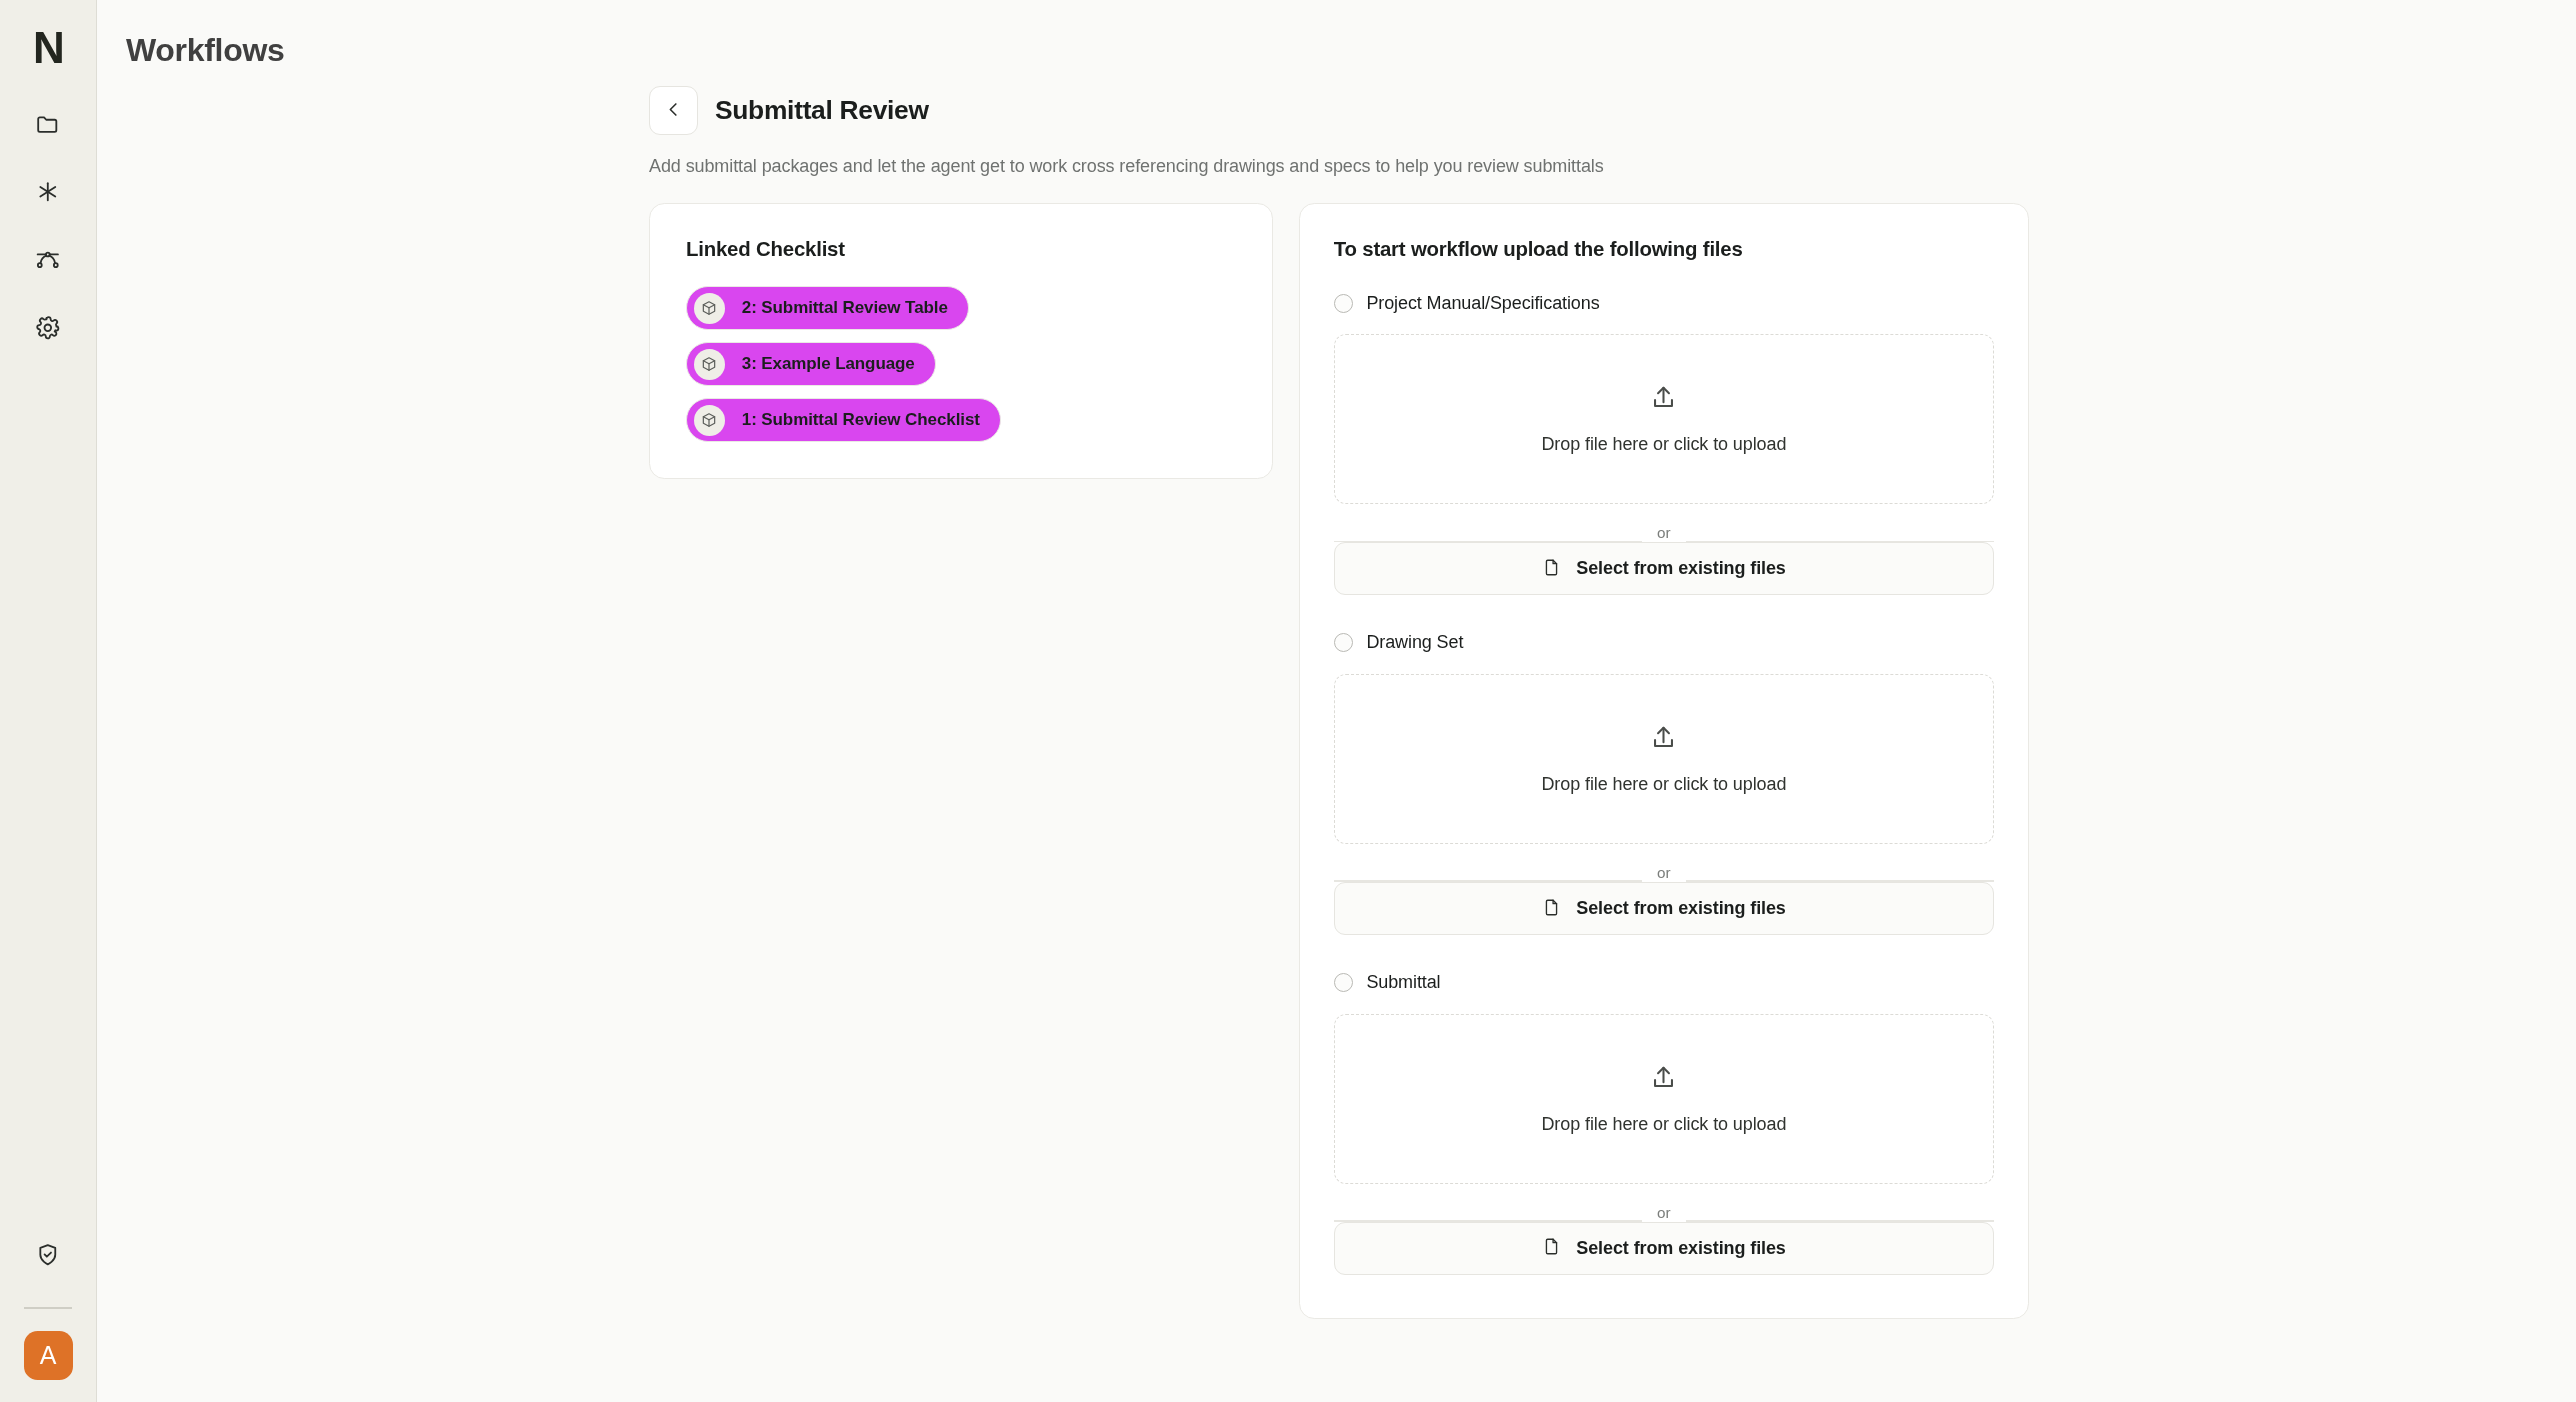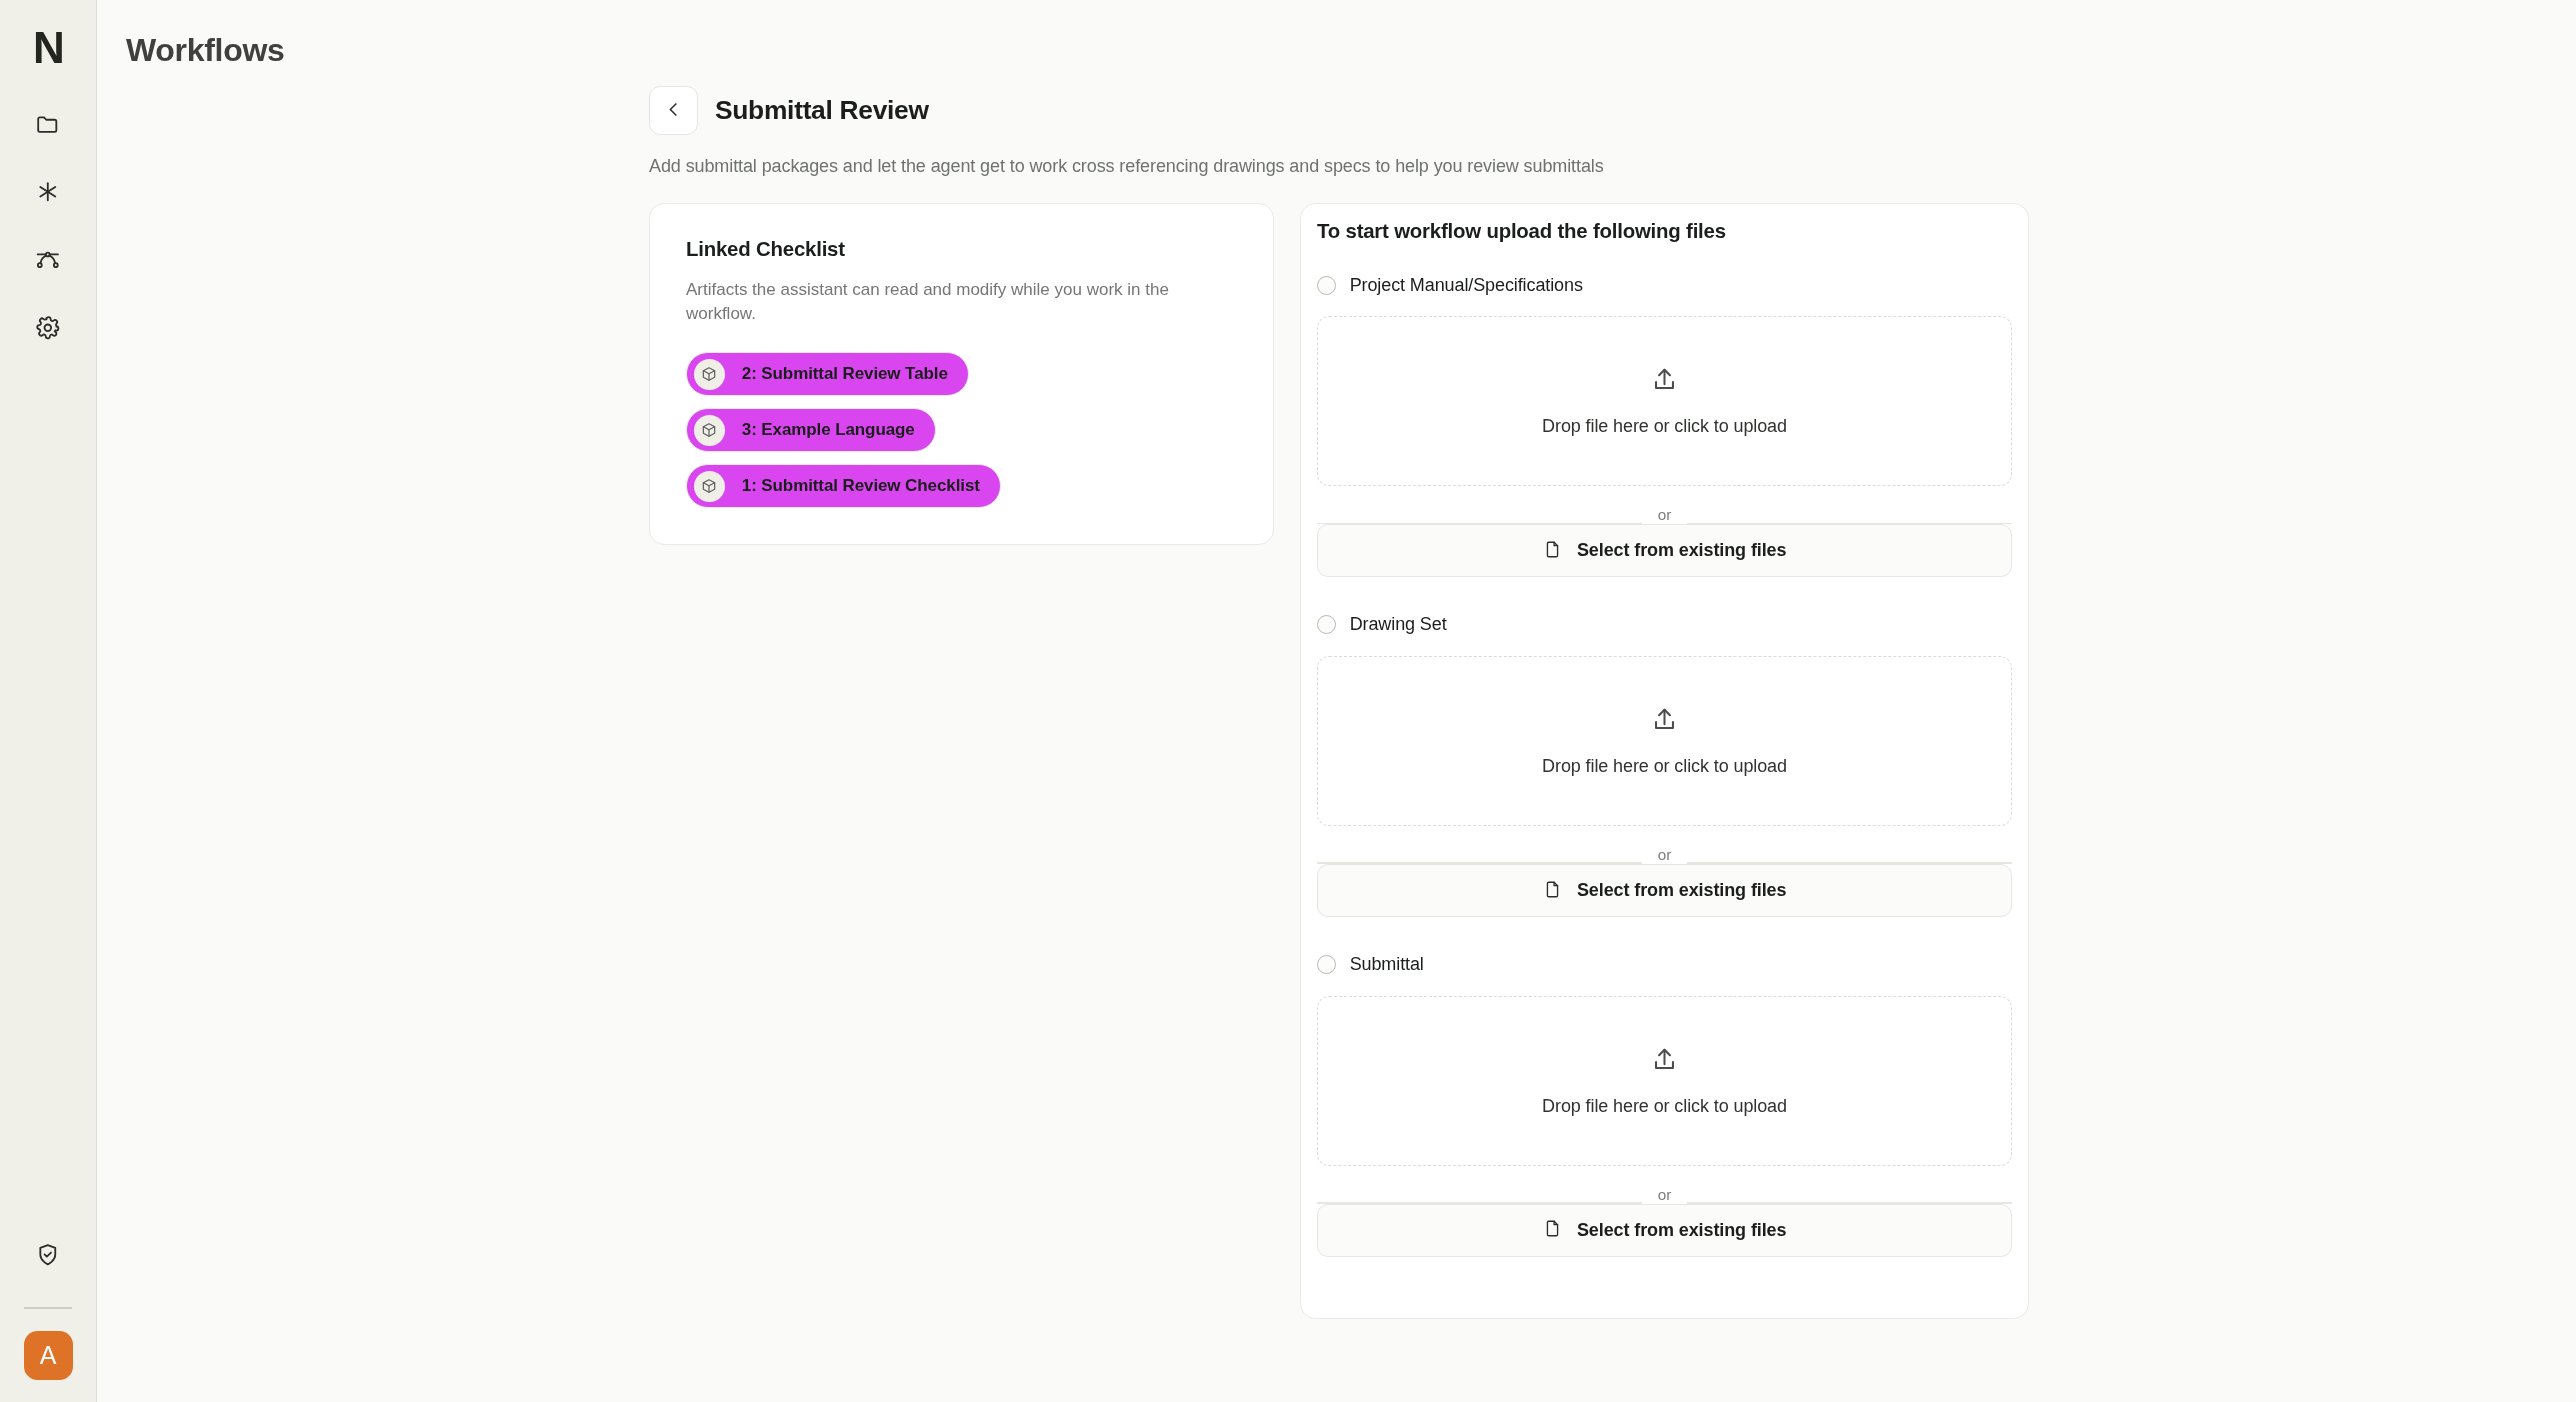--- a/index.html
+++ b/index.html
@@ -158,21 +158,21 @@
     align-items: flex-start;
   }
 
   .card {
     background: #FFFFFF;
     border: 1.7px solid #EAE9E4;
     border-radius: 15.3px;
   }
 
   .card-left { width: 673px; }
-  .card-right { width: 782px; padding: 16px; min-height: 1116px; }
+  .card-right { width: 782px; padding: 34px; min-height: 1116px; }
 
   .card-section { padding: 34px 36px 36px 36px; }
   .card-section + .card-section { border-top: 1.7px solid #EDECE7; }
 
   .section-heading {
     font-size: 20.4px;
     font-weight: 700;
     color: #1B1E1D;
     letter-spacing: -0.2px;
   }
@@ -385,21 +385,20 @@
 
       <p class="workflow-subtitle">Add submittal packages and let the agent get to work cross referencing drawings and specs to help you review submittals</p>
 
       <div class="cards">
 
         <section class="card card-left">
 
 
           <div class="card-section">
             <h2 class="section-heading">Linked Checklist</h2>
-            <p class="section-desc">Artifacts the assistant can read and modify while you work in the workflow.</p>
 
             <div class="chips">
 
               <div class="chip">
                 <span class="chip-icon">
                   <svg width="16" height="16" viewBox="0 0 24 24" fill="none" stroke="#5B5E5A" stroke-width="1.8" stroke-linecap="round" stroke-linejoin="round">
                     <path d="M12 2.6 20.5 7v10L12 21.4 3.5 17V7Z"></path>
                     <path d="M3.5 7 12 11.6 20.5 7"></path>
                       <path d="M12 11.6v9.8"></path>
                   </svg>

